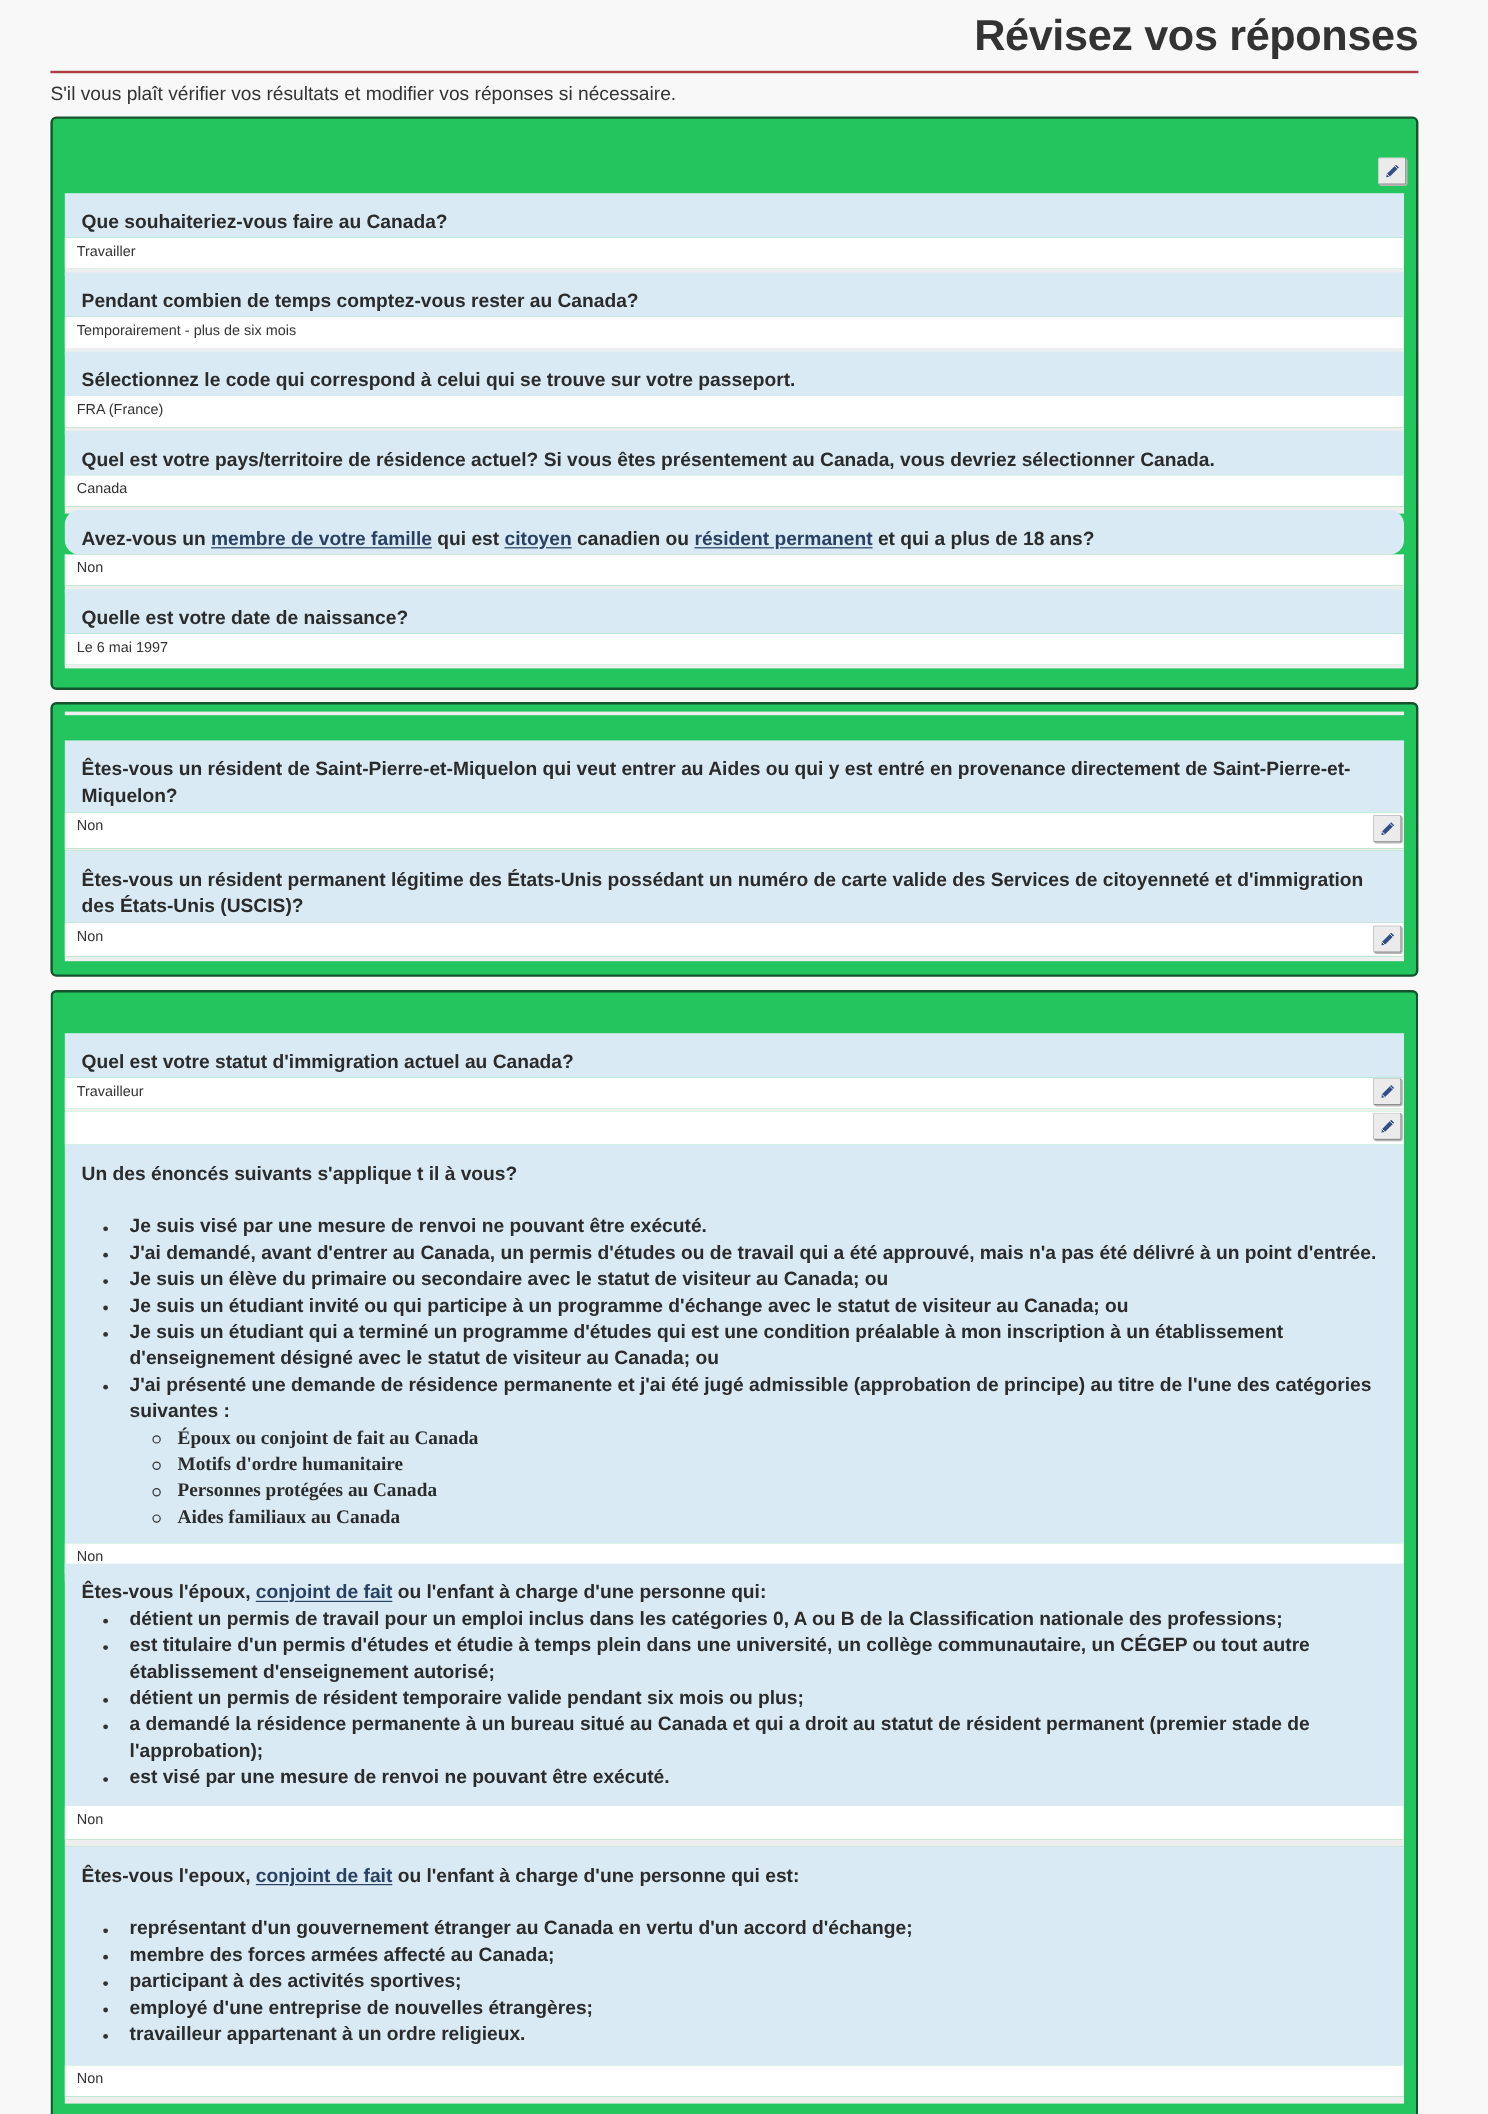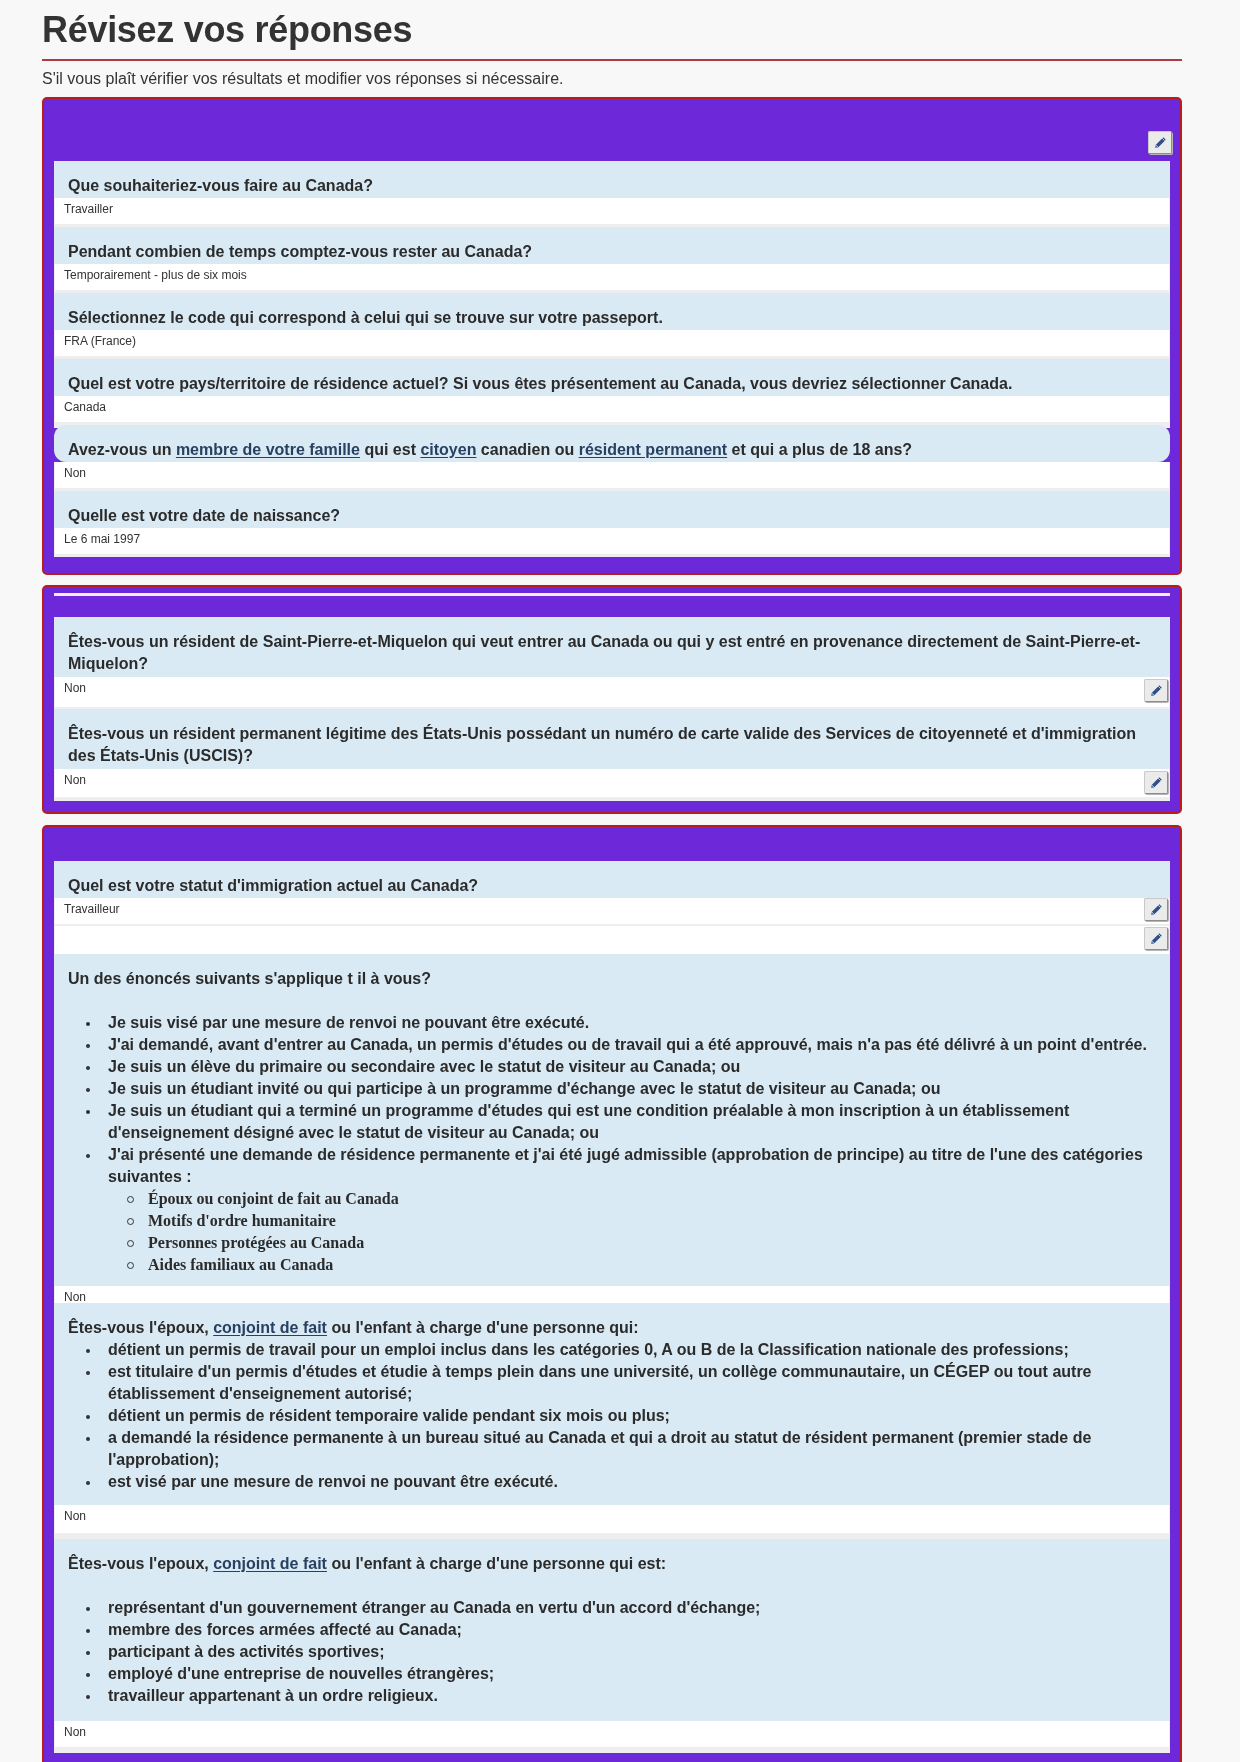--- a/index.html
+++ b/index.html
@@ -7,29 +7,29 @@
   body {
     width: 1240px; height: 1762px; overflow: hidden;
     background: #f8f8f8;
     font-family: "Liberation Sans", sans-serif;
     color: #333;
   }
   .page { position: absolute; left: 42px; top: 0; width: 1140px; }
   h1.title {
     margin: 0; padding-top: 8px;
     font-size: 36px; font-weight: bold; color: #333;
-    line-height: 44px; letter-spacing: -0.3px;
+    line-height: 44px; letter-spacing: -0.3px; text-align: right;
   }
   .title-rule { height: 2px; background: #af3c43; margin-top: 7px; }
   .subtitle { font-size: 16px; color: #333; margin-top: 8px; line-height: 20px; }
 
   .panel {
     position: absolute; left: 0; width: 1140px;
-    background: #6d28d9;
-    border: 2px solid #b91c1c;
+    background: #22c55e;
+    border: 2px solid #14532d;
     border-radius: 5px;
   }
   .edit-btn {
     position: absolute; width: 24px; height: 23px;
     background: #ebebeb;
     border: 1px solid #c9c9c9;
     border-right-color: #8d8d8d; border-bottom-color: #8d8d8d;
     border-radius: 2px;
     box-shadow: 1px 1px 0 #b5b5b5;
     display: flex; align-items: center; justify-content: center;
@@ -123,21 +123,21 @@
       <div class="q" style="height:37px;">Quelle est votre date de naissance?</div>
       <div class="a" style="height:26px;">Le 6 mai 1997</div>
       <div class="sep" style="height:3px;"></div>
     </div>
   </div>
 
   <div class="panel" style="top:585px;height:229px;">
     <div class="sep" style="position:absolute;left:10px;top:6px;width:1116px;height:3px;"></div>
 
     <div class="q-block" style="top:30px;">
-      <div class="q" style="height:60px;">Êtes-vous un résident de Saint-Pierre-et-Miquelon qui veut entrer au Canada ou qui y est entré en provenance directement de Saint-Pierre-et-Miquelon?</div>
+      <div class="q" style="height:60px;">Êtes-vous un résident de Saint-Pierre-et-Miquelon qui veut entrer au Aides ou qui y est entré en provenance directement de Saint-Pierre-et-Miquelon?</div>
       <div class="a" style="height:30px;">Non</div>
       <div class="sep" style="height:2px;"></div>
       <div class="edit-btn" style="right:2px;top:62px;">
         <svg>
             <use href="#pencil"></use>
           </svg>
       </div>
     </div>
     <div class="q-block" style="top:122px;">
       <div class="q" style="height:60px;">Êtes-vous un résident permanent légitime des États-Unis possédant un numéro de carte valide des Services de citoyenneté et d'immigration des États-Unis (USCIS)?</div>

